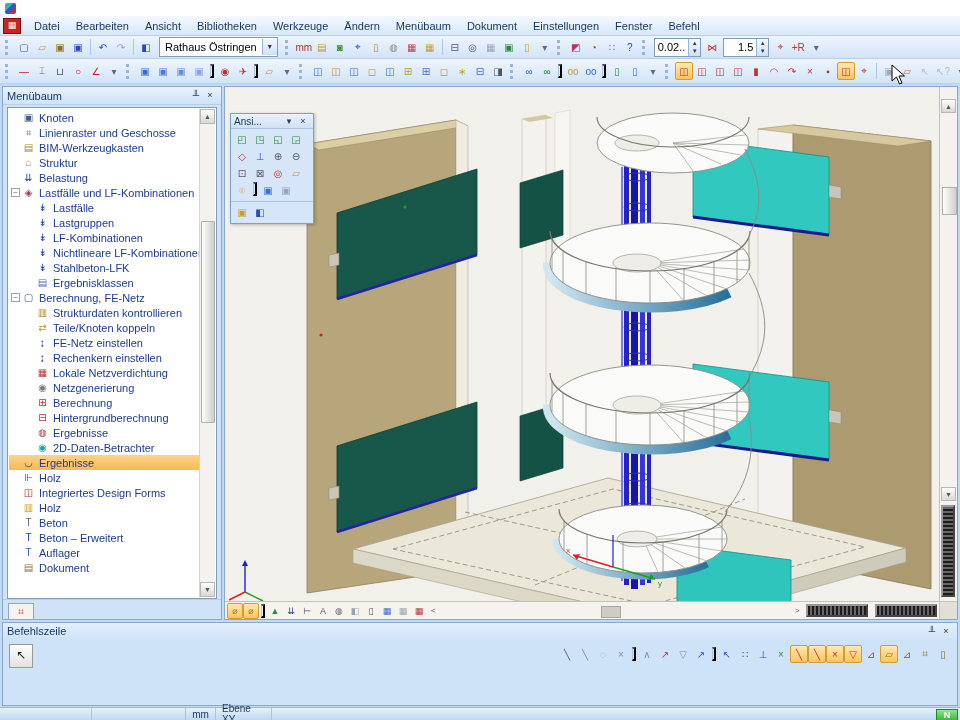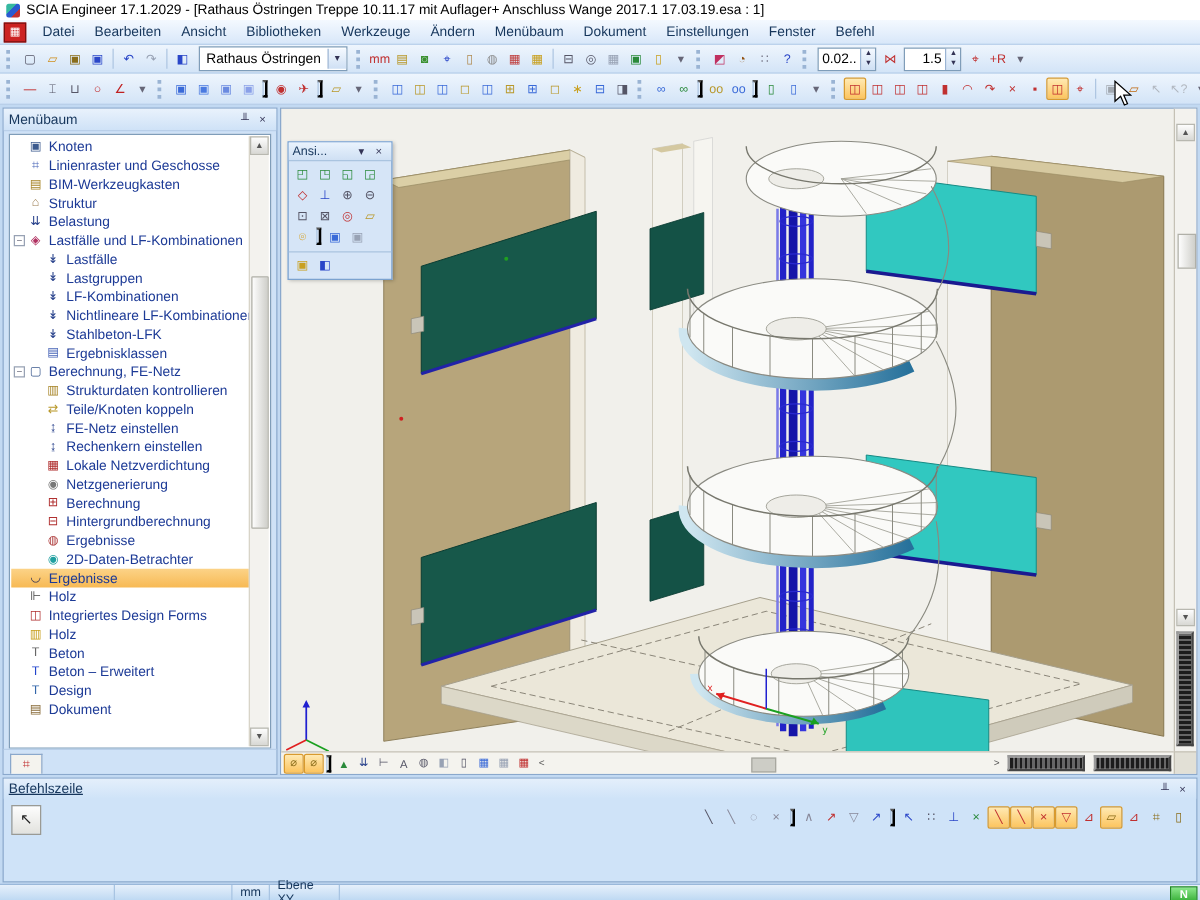--- a/index.html
+++ b/index.html
@@ -97,21 +97,21 @@
          font-size:10px;padding:0 3px;border-bottom:1px solid #aac4e0;}
   .ansih .t{flex:1;}
   .agrid{display:flex;flex-wrap:wrap;padding:2px;width:78px;box-sizing:content-box;}
   .agrid .tbtn{width:18px;height:17px;}
   .agrid2{border-top:1px solid #aac4e0;}
   
   .cmd{position:absolute;left:2px;top:622px;width:956px;height:84px;background:#cfe3f8;
        border:1px solid #8aa8cc;box-sizing:border-box;}
   .cmdh{height:16px;display:flex;align-items:center;padding:0 4px;
         background:linear-gradient(#e4effb,#cfe3f8);}
-  .cmdh .t{flex:1;text-decoration:underline;}
+  .cmdh .t{flex:1;}
   .selbtn{position:absolute;left:6px;top:21px;width:22px;height:22px;text-align:center;line-height:20px;
           background:linear-gradient(#fdfdfd,#e2e2de);border:1px solid #9a9a94;font-size:12px;color:#222;}
   .snaprow{position:absolute;right:5px;top:22px;display:flex;align-items:center;}
   .cmdinput{position:absolute;left:6px;right:6px;bottom:4px;height:16px;background:#fff;
             border:1px solid #7f9db9;display:flex;align-items:center;padding:0 4px;color:#000;}
   
   .status{position:absolute;left:0;top:707px;width:960px;height:13px;display:flex;font-size:10px;
           background:linear-gradient(#e6f0fb,#bfd9f3);border-top:1px solid #9ab8da;box-sizing:border-box;}
   .scell{border-right:1px solid #a8c4e2;padding:0 6px;display:flex;align-items:center;box-sizing:border-box;}
   .c1{width:92px;}.c2{width:94px;}.c3{width:30px;justify-content:center;}.c4{width:56px;}.c5{flex:1;border-right:none;}
@@ -119,21 +119,20 @@
          background:linear-gradient(#8ce88c,#38b038);border:1px solid #1f8a1f;color:#fff;font-weight:bold;font-size:9px;}
   .cursorov{position:absolute;left:891px;top:64px;z-index:60;}
 </style>
 </head>
 <body>
 
 <div class="win">
 
   <div class="titlebar">
     <span class="appicon"></span>
-    <span>SCIA Engineer 17.1.2029 - [Rathaus Östringen Treppe  10.11.17 mit Auflager+ Anschluss Wange 2017.1 17.03.19.esa : 1]</span>
   </div>
 
   <div class="menubar">
     <span class="logo">▦</span>
     <div class="grp">
         <span class="mi">Datei</span>
         <span class="mi">Bearbeiten</span>
         <span class="mi">Ansicht</span>
         <span class="mi">Bibliotheken</span>
         <span class="mi">Werkzeuge</span>
@@ -596,21 +595,21 @@
           <span class="lbl">Beton</span>
         </div>
           <div class="trow">
           <span class="exp"></span>
           <span class="g" style="color: rgb(34, 68, 204);">T</span>
           <span class="lbl">Beton – Erweitert</span>
         </div>
           <div class="trow">
           <span class="exp"></span>
           <span class="g" style="color: rgb(51, 102, 170);">T</span>
-          <span class="lbl">Design</span>
+          <span class="lbl">Auflager</span>
         </div>
           <div class="trow">
           <span class="exp"></span>
           <span class="g" style="color: rgb(138, 109, 59);">▤</span>
           <span class="lbl">Dokument</span>
         </div>
         </div>
       <div class="sb">
         <div class="ar up">▲</div>
         <div class="th" style="top:112px;height:200px;"></div>

